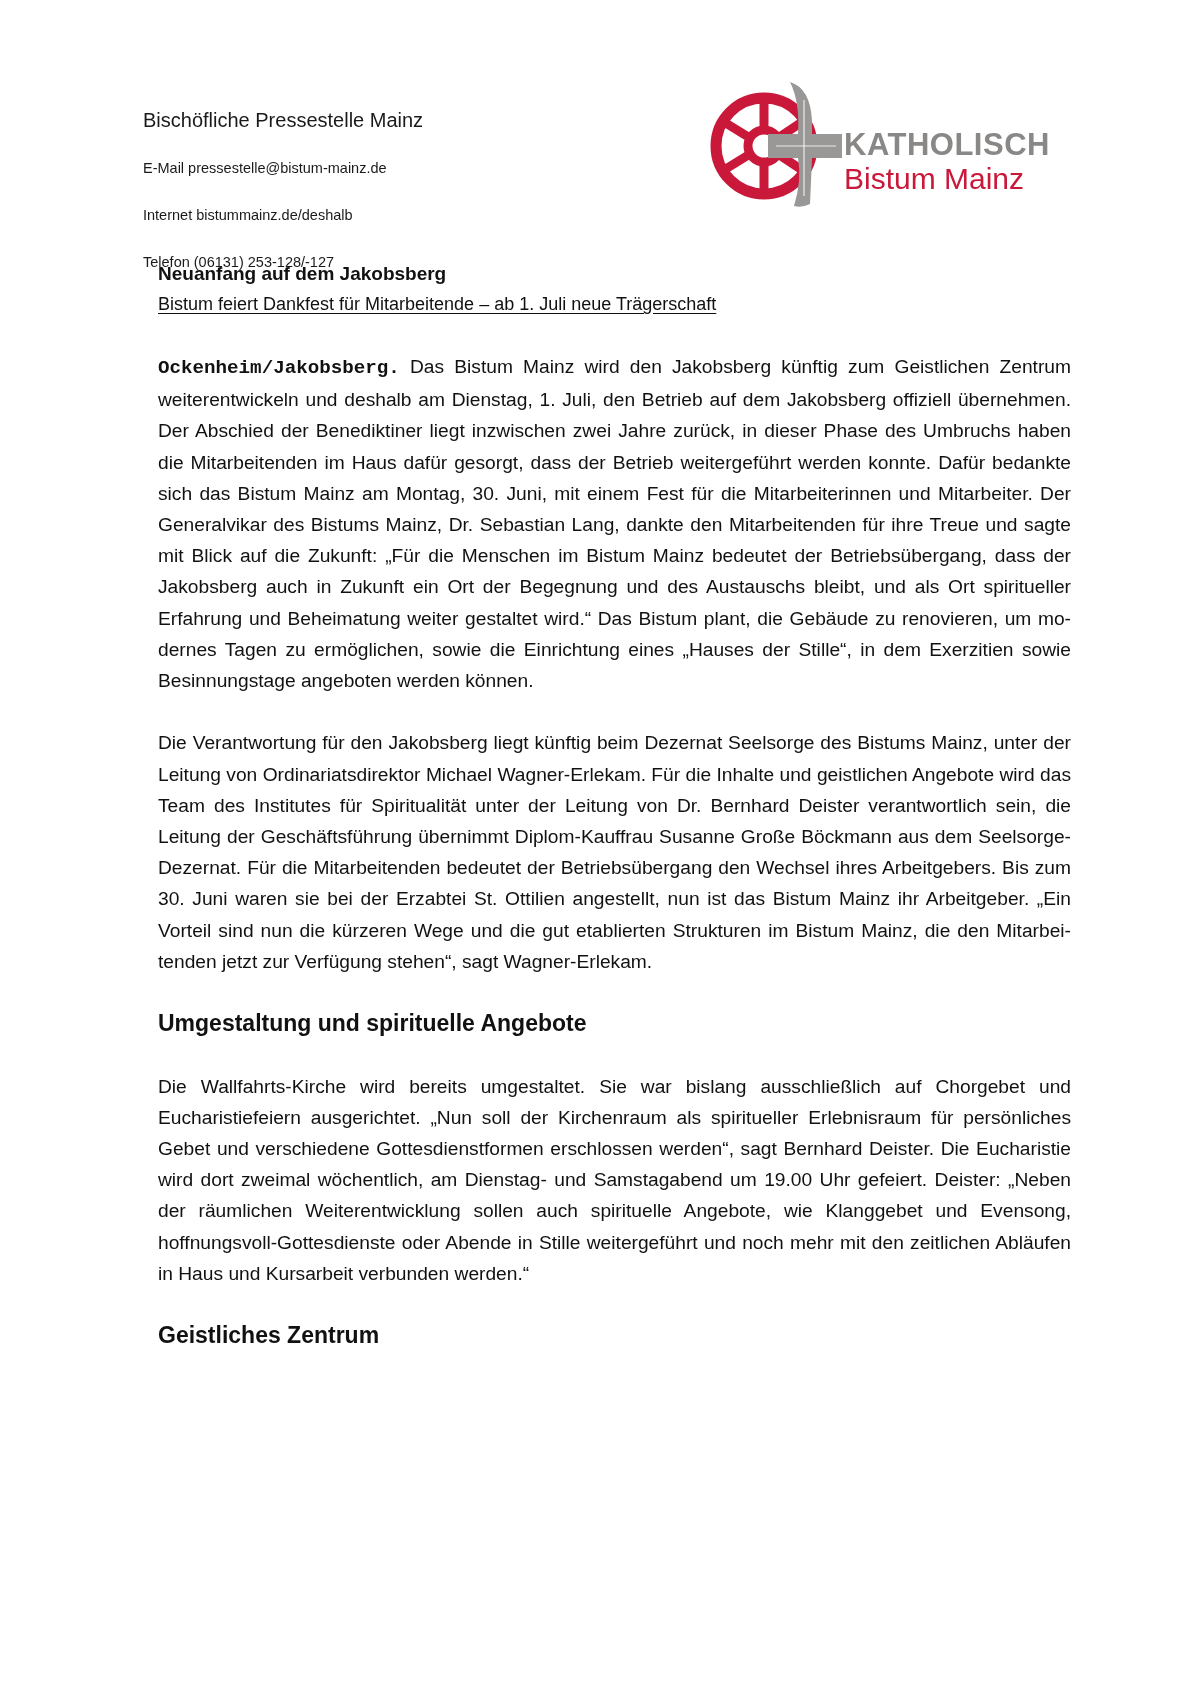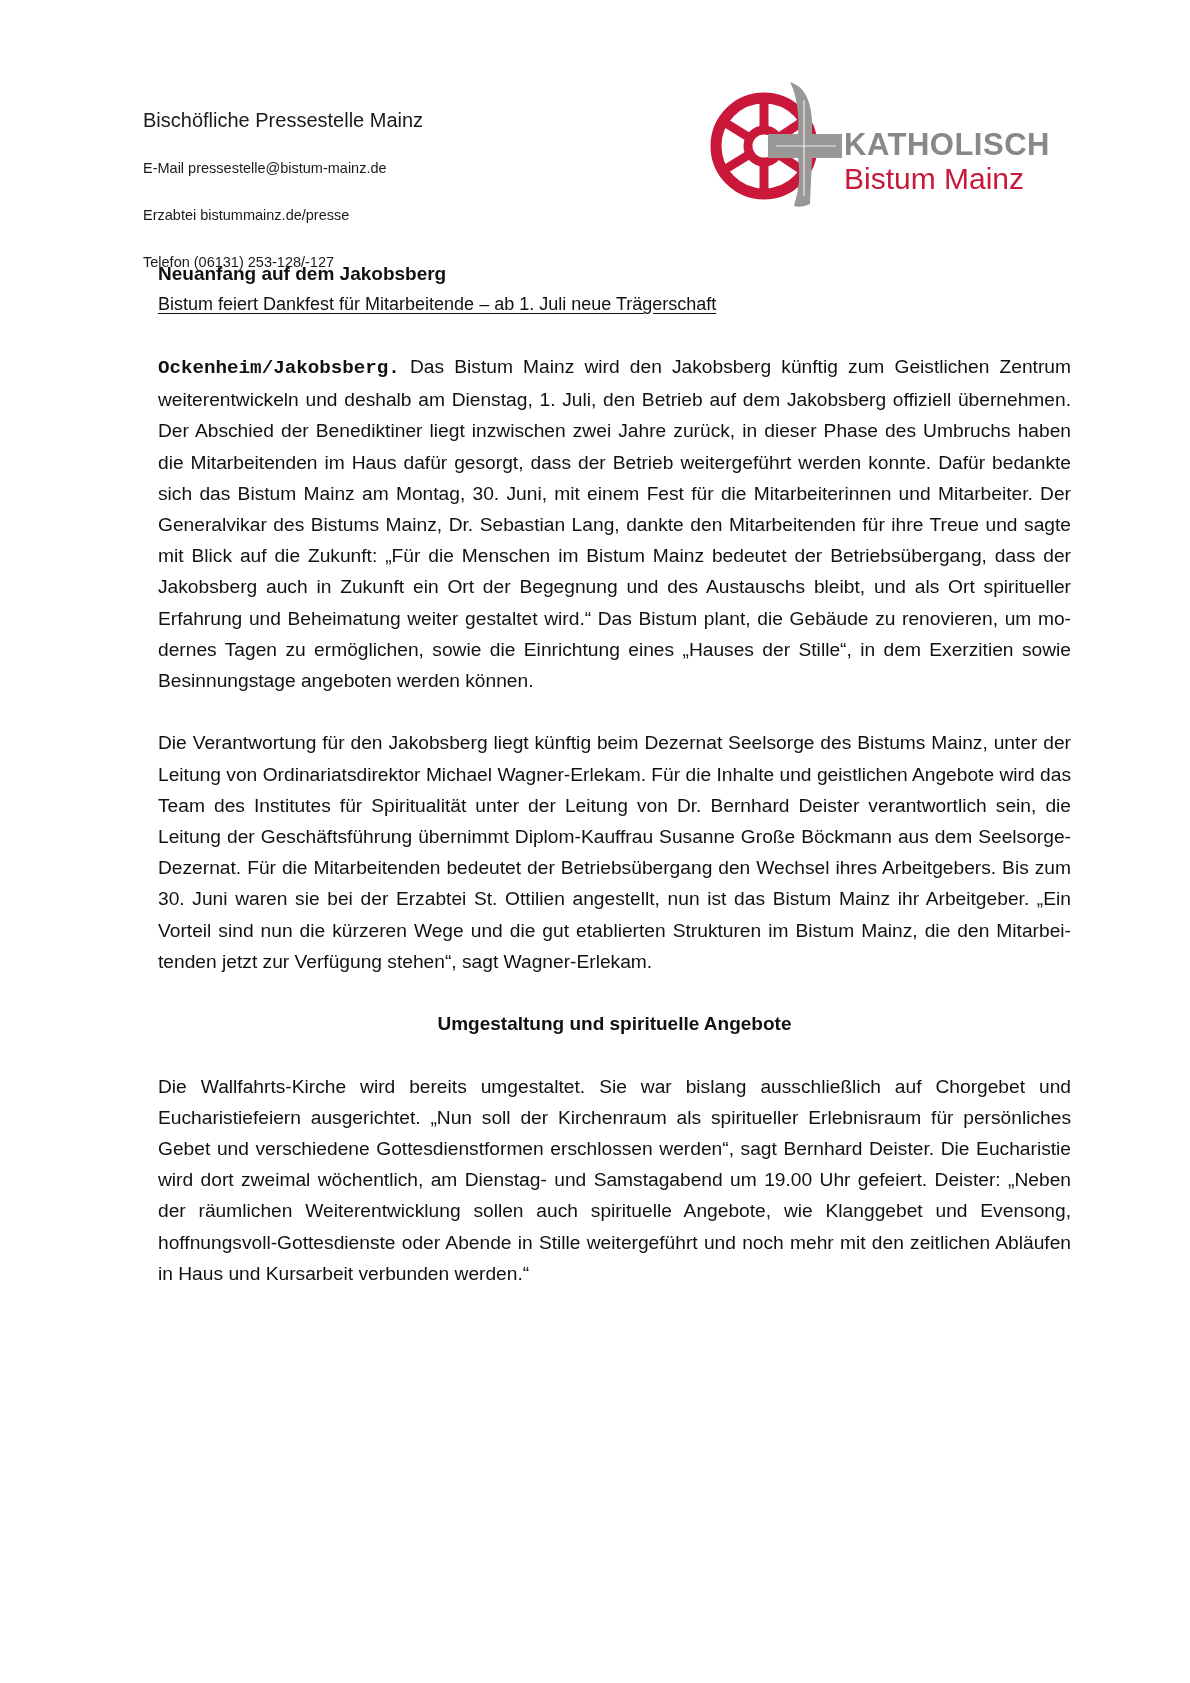--- a/index.html
+++ b/index.html
@@ -91,36 +91,35 @@
       line-height: 31.2px;
       text-align: justify;
       margin: 0 0 31.2px 0;
       hyphens: manual;
     }
     .lead {
       font-weight: bold;
       font-family: Liberation Mono, monospace;
     }
     .section-heading {
-      font-size: 19px;
+      font-size: 23px;
       font-weight: bold;
       line-height: 31.2px;
       margin: 0 0 31.2px 0;
-      text-align: center;
     }
   </style>
 </head>
 <body>
 
 <div class="page">
 
   <div class="sender">
     <div class="sender-name">Bischöfliche Pressestelle Mainz</div>
     <div class="sender-line">E-Mail pressestelle@bistum-mainz.de</div>
-    <div class="sender-line">Erzabtei bistummainz.de/presse</div>
+    <div class="sender-line">Internet bistummainz.de/deshalb</div>
     <div class="sender-line">Telefon (06131) 253-128/-127</div>
   </div>
 
   <div class="logo">
     <svg width="140" height="130" viewBox="0 0 140 130">
 
       <circle cx="58" cy="66" r="48" fill="none" stroke="#c9183a" stroke-width="11"></circle>
       <circle cx="58" cy="66" r="16" fill="none" stroke="#c9183a" stroke-width="9"></circle>
       <line x1="58" y1="50" x2="58" y2="20" stroke="#c9183a" stroke-width="9"></line>
       <line x1="58" y1="82" x2="58" y2="112" stroke="#c9183a" stroke-width="9"></line>
@@ -142,16 +141,17 @@
     <p class="subtitle">Bistum feiert Dankfest für Mitarbeitende – ab 1. Juli neue Trägerschaft</p>
 
     <p class="para"><span class="lead">Ockenheim/Jakobsberg.</span><span> Das Bistum Mainz wird den Jakobsberg künftig zum Geistlichen Zentrum weiterentwickeln und deshalb am Dienstag, 1. Juli, den Betrieb auf dem Jakobsberg offiziell übernehmen. Der Abschied der Benediktiner liegt inzwischen zwei Jahre zurück, in dieser Phase des Umbruchs haben die Mitarbeitenden im Haus dafür gesorgt, dass der Betrieb weitergeführt werden konnte. Dafür bedankte sich das Bistum Mainz am Montag, 30. Juni, mit einem Fest für die Mitarbeiterinnen und Mitarbeiter. Der Generalvikar des Bistums Mainz, Dr. Sebastian Lang, dankte den Mitarbeitenden für ihre Treue und sagte mit Blick auf die Zukunft: „Für die Menschen im Bistum Mainz bedeutet der Betriebsübergang, dass der Jakobsberg auch in Zukunft ein Ort der Begegnung und des Austauschs bleibt, und als Ort spiritueller Erfahrung und Beheimatung weiter gestaltet wird.“ Das Bistum plant, die Gebäude zu renovieren, um mo­dernes Tagen zu ermöglichen, sowie die Einrichtung eines „Hauses der Stille“, in dem Exerzi­tien sowie Besinnungstage angeboten werden können.</span></p>
 
     <p class="para">Die Verantwortung für den Jakobsberg liegt künftig beim Dezernat Seelsorge des Bistums Mainz, unter der Leitung von Ordinariatsdirektor Michael Wagner-Erlekam. Für die Inhalte und geistlichen Angebote wird das Team des Institutes für Spiritualität unter der Leitung von Dr. Bernhard Deister verantwortlich sein, die Leitung der Geschäftsführung übernimmt Diplom-Kauffrau Susanne Große Böckmann aus dem Seelsorge-Dezernat. Für die Mitarbeitenden be­deutet der Betriebsübergang den Wechsel ihres Arbeitgebers. Bis zum 30. Juni waren sie bei der Erzabtei St. Ottilien angestellt, nun ist das Bistum Mainz ihr Arbeitgeber. „Ein Vorteil sind nun die kürzeren Wege und die gut etablierten Strukturen im Bistum Mainz, die den Mitarbei­tenden jetzt zur Verfügung stehen“, sagt Wagner-Erlekam.</p>
 
     <p class="section-heading">Umgestaltung und spirituelle Angebote</p>
 
     <p class="para">Die Wallfahrts-Kirche wird bereits umgestaltet. Sie war bislang ausschließlich auf Chorgebet und Eucharistiefeiern ausgerichtet. „Nun soll der Kirchenraum als spiritueller Erlebnisraum für persönliches Gebet und verschiedene Gottesdienstformen erschlossen werden“, sagt Bernhard Deister. Die Eucharistie wird dort zweimal wöchentlich, am Dienstag- und Samstagabend um 19.00 Uhr gefeiert. Deister: „Neben der räumlichen Weiterentwicklung sollen auch spirituelle Angebote, wie Klanggebet und Evensong, hoffnungsvoll-Gottesdienste oder Abende in Stille weitergeführt und noch mehr mit den zeitlichen Abläufen in Haus und Kursarbeit verbunden werden.“</p>
 
+    <p class="section-heading">Geistliches Zentrum</p>
 
   </div>
 
 </div>
 
 </body></html>

